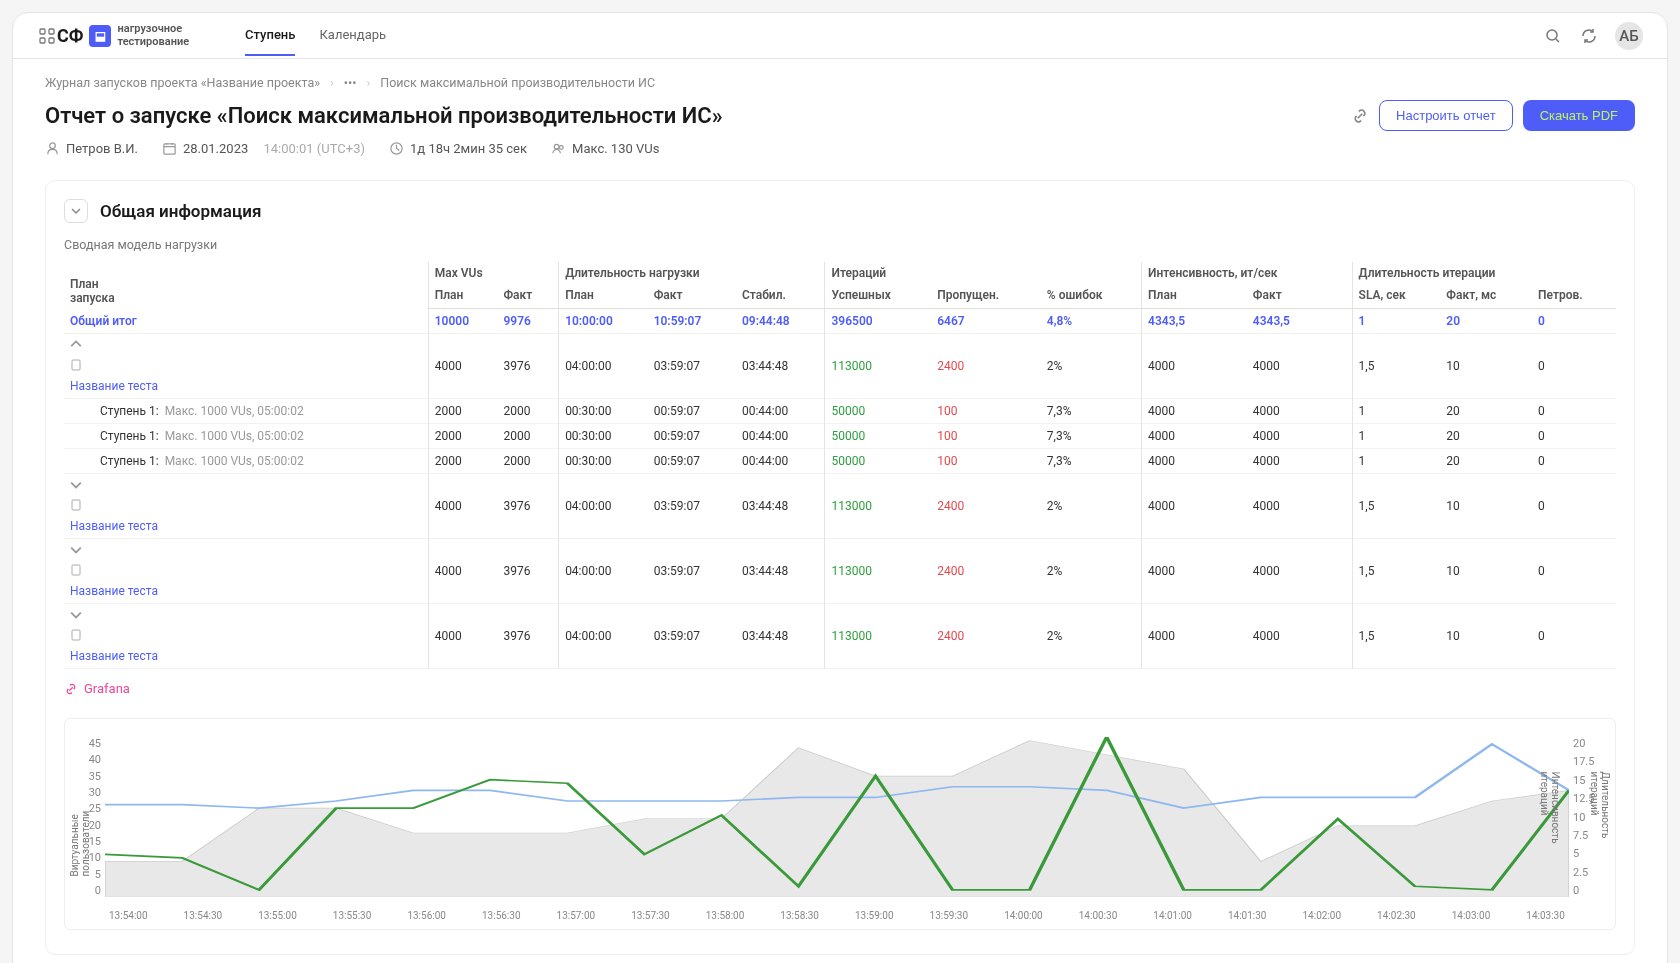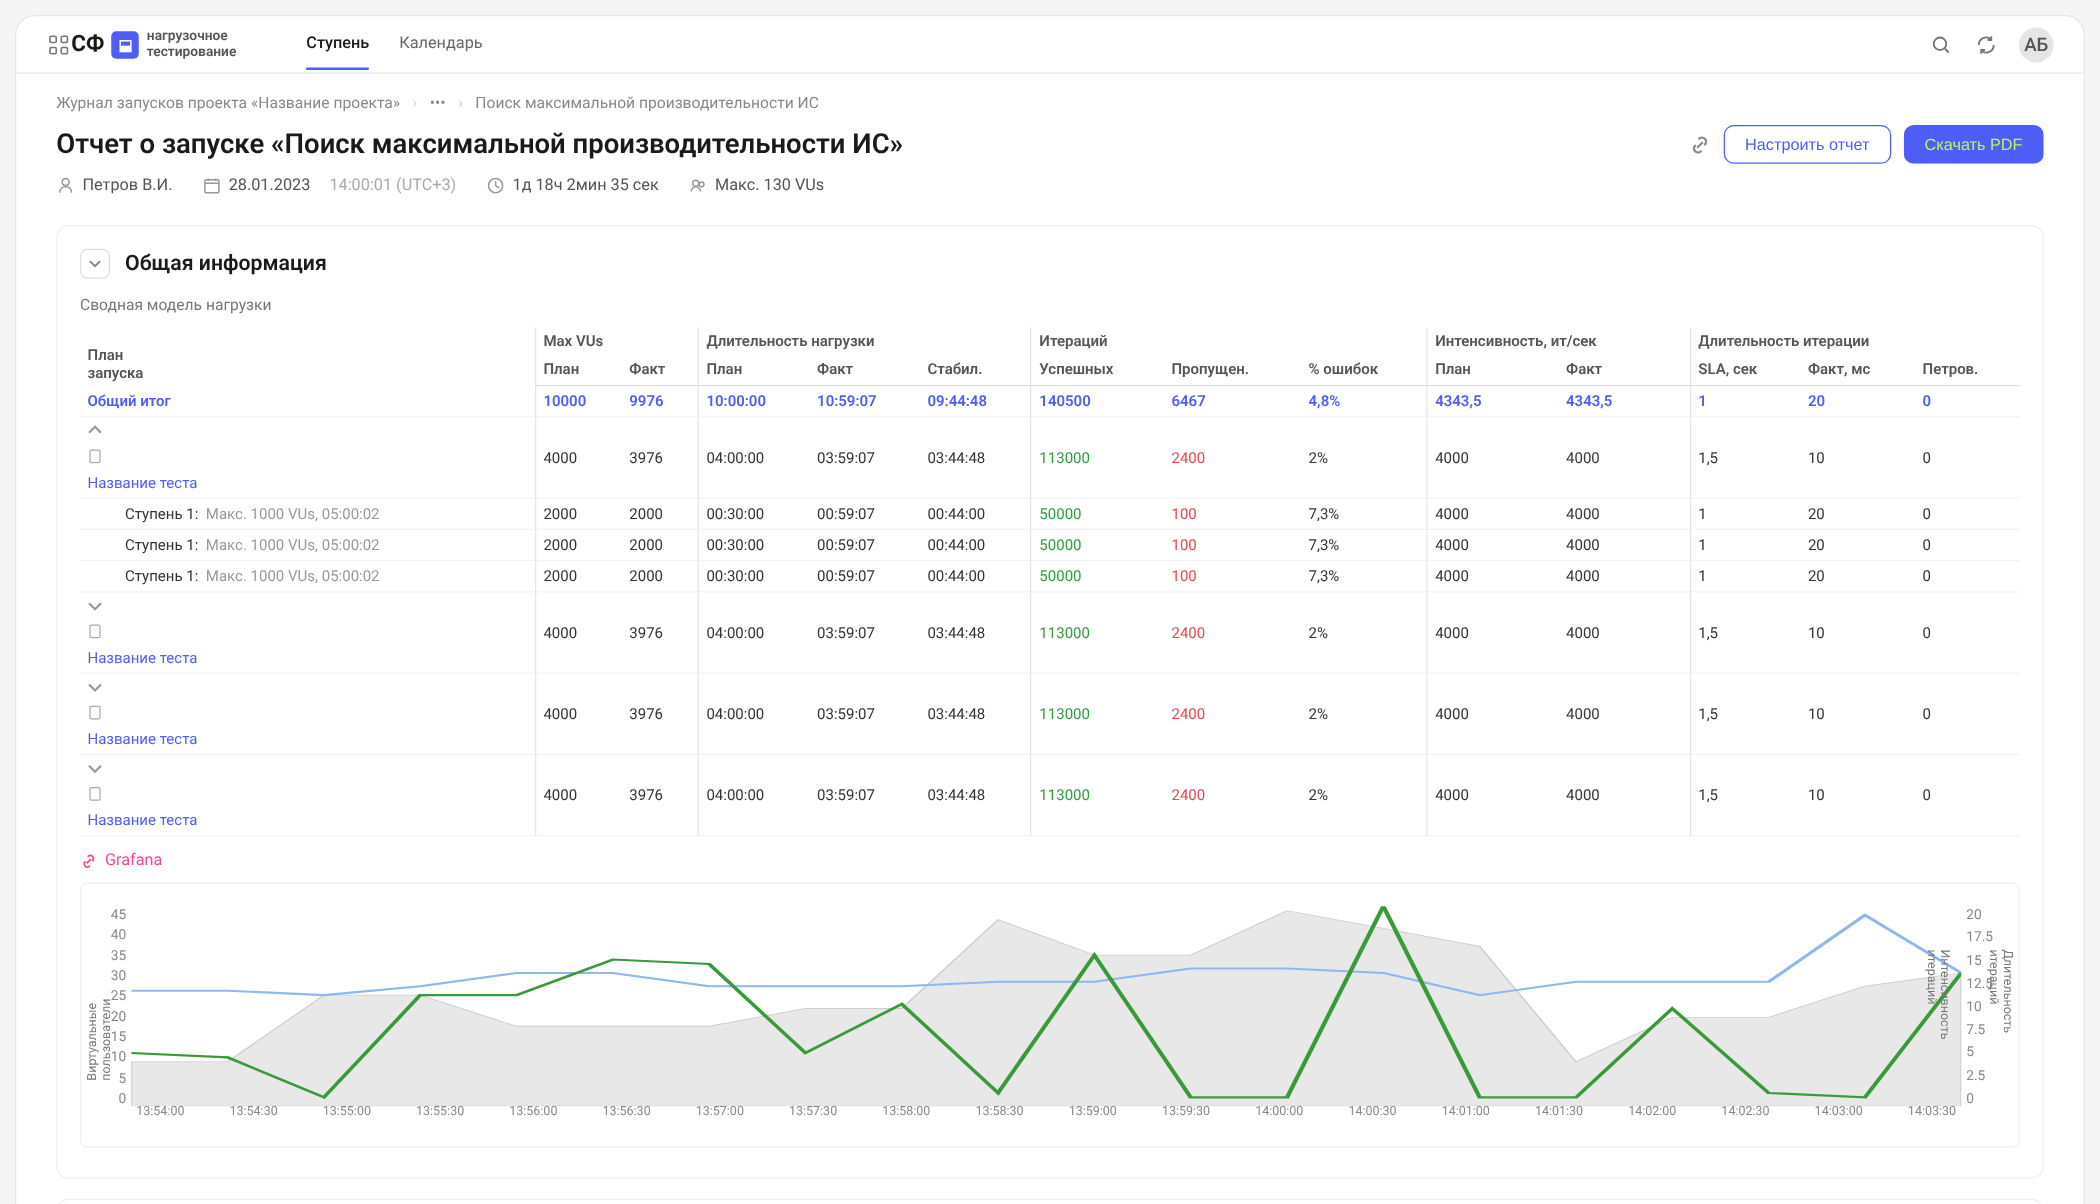--- a/index.html
+++ b/index.html
@@ -46,29 +46,29 @@
 .row-total td { color:#4f5df8; font-weight:600; }
 .row-test td:first-child { color:#4f5df8; }
 .v-green { color:#2e9e3f; }
 .v-red { color:#e5484d; }
 .expand-cell { display:flex; align-items:flex-start; gap:8px;flex-direction:column; }
 .mini-chevron { width:12px; height:12px; color:#999; cursor:pointer; display:inline-flex; }
 .doc-icon { width:12px; height:12px; color:#aaa; display:inline-flex; }
 .step-name { color:#333; padding-left:36px; }
 .step-sub { color:#999; }
 .grafana-link { display:inline-flex; align-items:center; gap:6px; color:#ec4899; font-size:13px; padding:12px 18px 4px; cursor:pointer; }
-.chart-box { margin:6px 18px 0; border:1px solid #eee; border-radius:6px; position:relative; height:212px; display:flex; }
+.chart-box { margin:18px 18px 0; border:1px solid #eee; border-radius:6px; position:relative; height:212px; display:flex; }
 .y-axis { width:40px; display:flex; flex-direction:column; justify-content:space-between; padding:18px 4px 32px; font-size:11px; color:#888; text-align:right; }
 .y-label { position:absolute; font-size:10px; color:#777; writing-mode:vertical-rl; }
 .y-label.left { left:4px; top:50%; transform:translateY(-50%) rotate(180deg); }
 .y-label.right1 { right:54px; top:50%; transform:translateY(-50%); }
 .y-label.right2 { right:4px; top:50%; transform:translateY(-50%); }
 .plot { flex:1; position:relative; padding:18px 0 32px; }
 .plot svg { width:100%; height:100%; }
-.x-axis { position:absolute; bottom:22px; left:0; right:0; display:flex; justify-content:space-between; padding:0 4px; font-size:10px; color:#888; }
+.x-axis { position:absolute; bottom:8px; left:0; right:0; display:flex; justify-content:space-between; padding:0 4px; font-size:10px; color:#888; }
 .y-axis-r { width:46px; display:flex; flex-direction:column; justify-content:space-between; padding:18px 4px 32px; font-size:11px; color:#888; }
 .bl { border-left:1px solid #e4e4e4; }
 svg { flex-shrink:0; }
 </style>
 </head>
 <body>
 
 <div class="app">
   <div class="topbar">
     <div class="icon-btn">
@@ -197,21 +197,21 @@
             </tr>
           </thead>
           <tbody id="table-body">
               <tr class="row-total">
     <td>Общий итог</td>
     <td class="bl">10000</td>
                 <td>9976</td>
     <td class="bl">10:00:00</td>
                 <td>10:59:07</td>
                 <td>09:44:48</td>
-    <td class="bl v-green">140500</td>
+    <td class="bl v-green">396500</td>
                 <td class="v-red">6467</td>
                 <td>4,8%</td>
     <td class="bl">4343,5</td>
                 <td>4343,5</td>
     <td class="bl">1</td>
                 <td>20</td>
                 <td>0</td>
   </tr>
               <tr class="row-test">
     <td>

